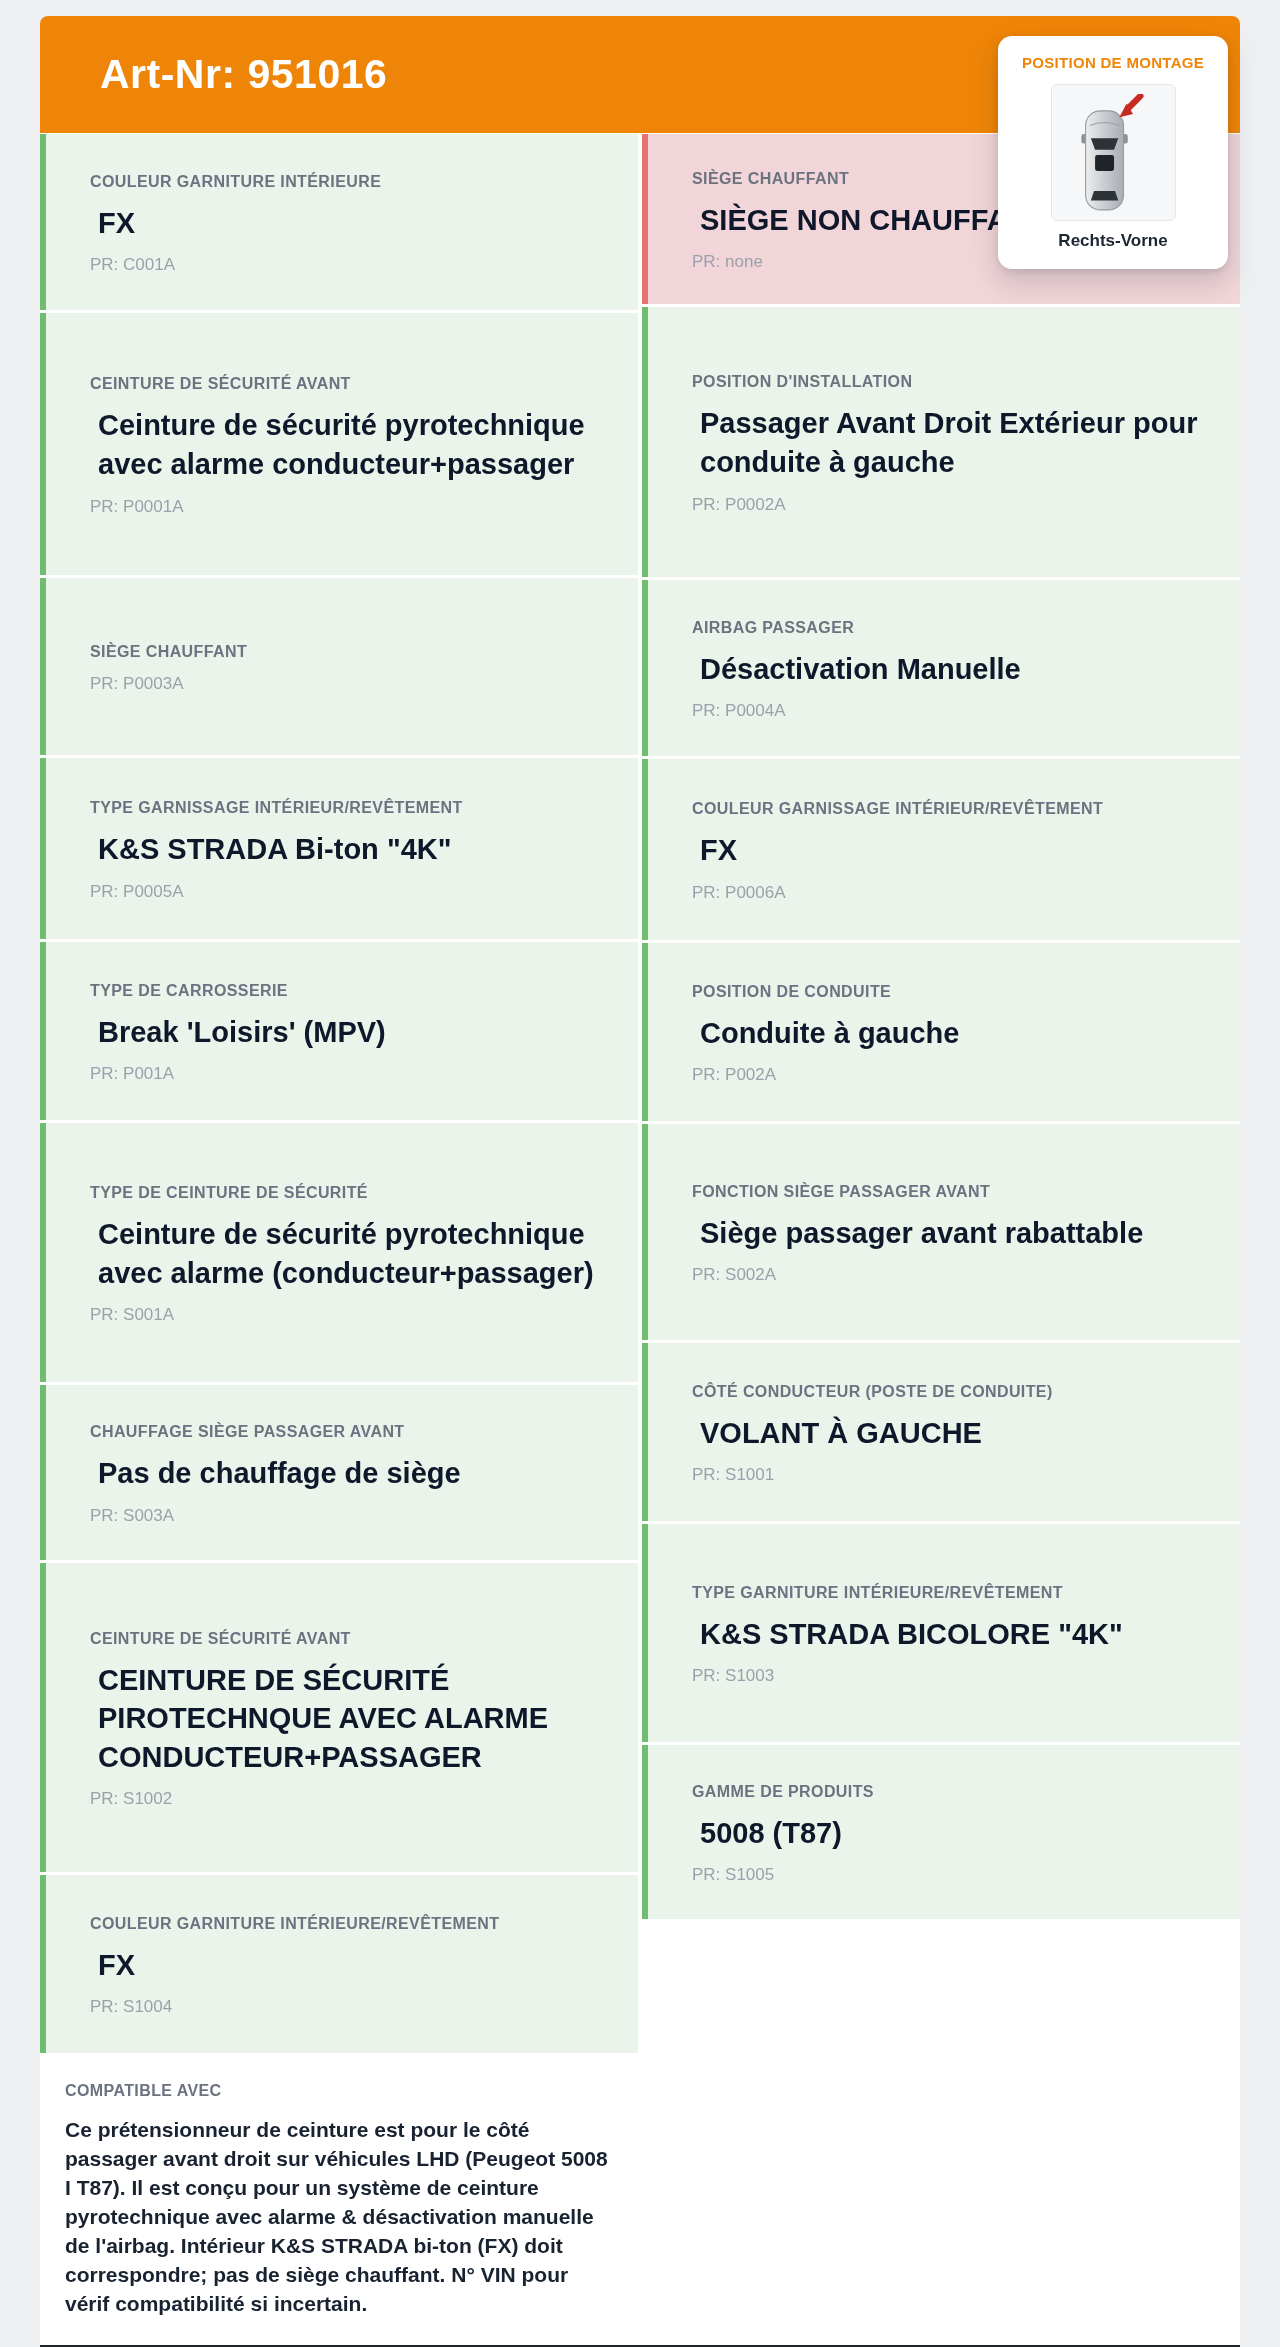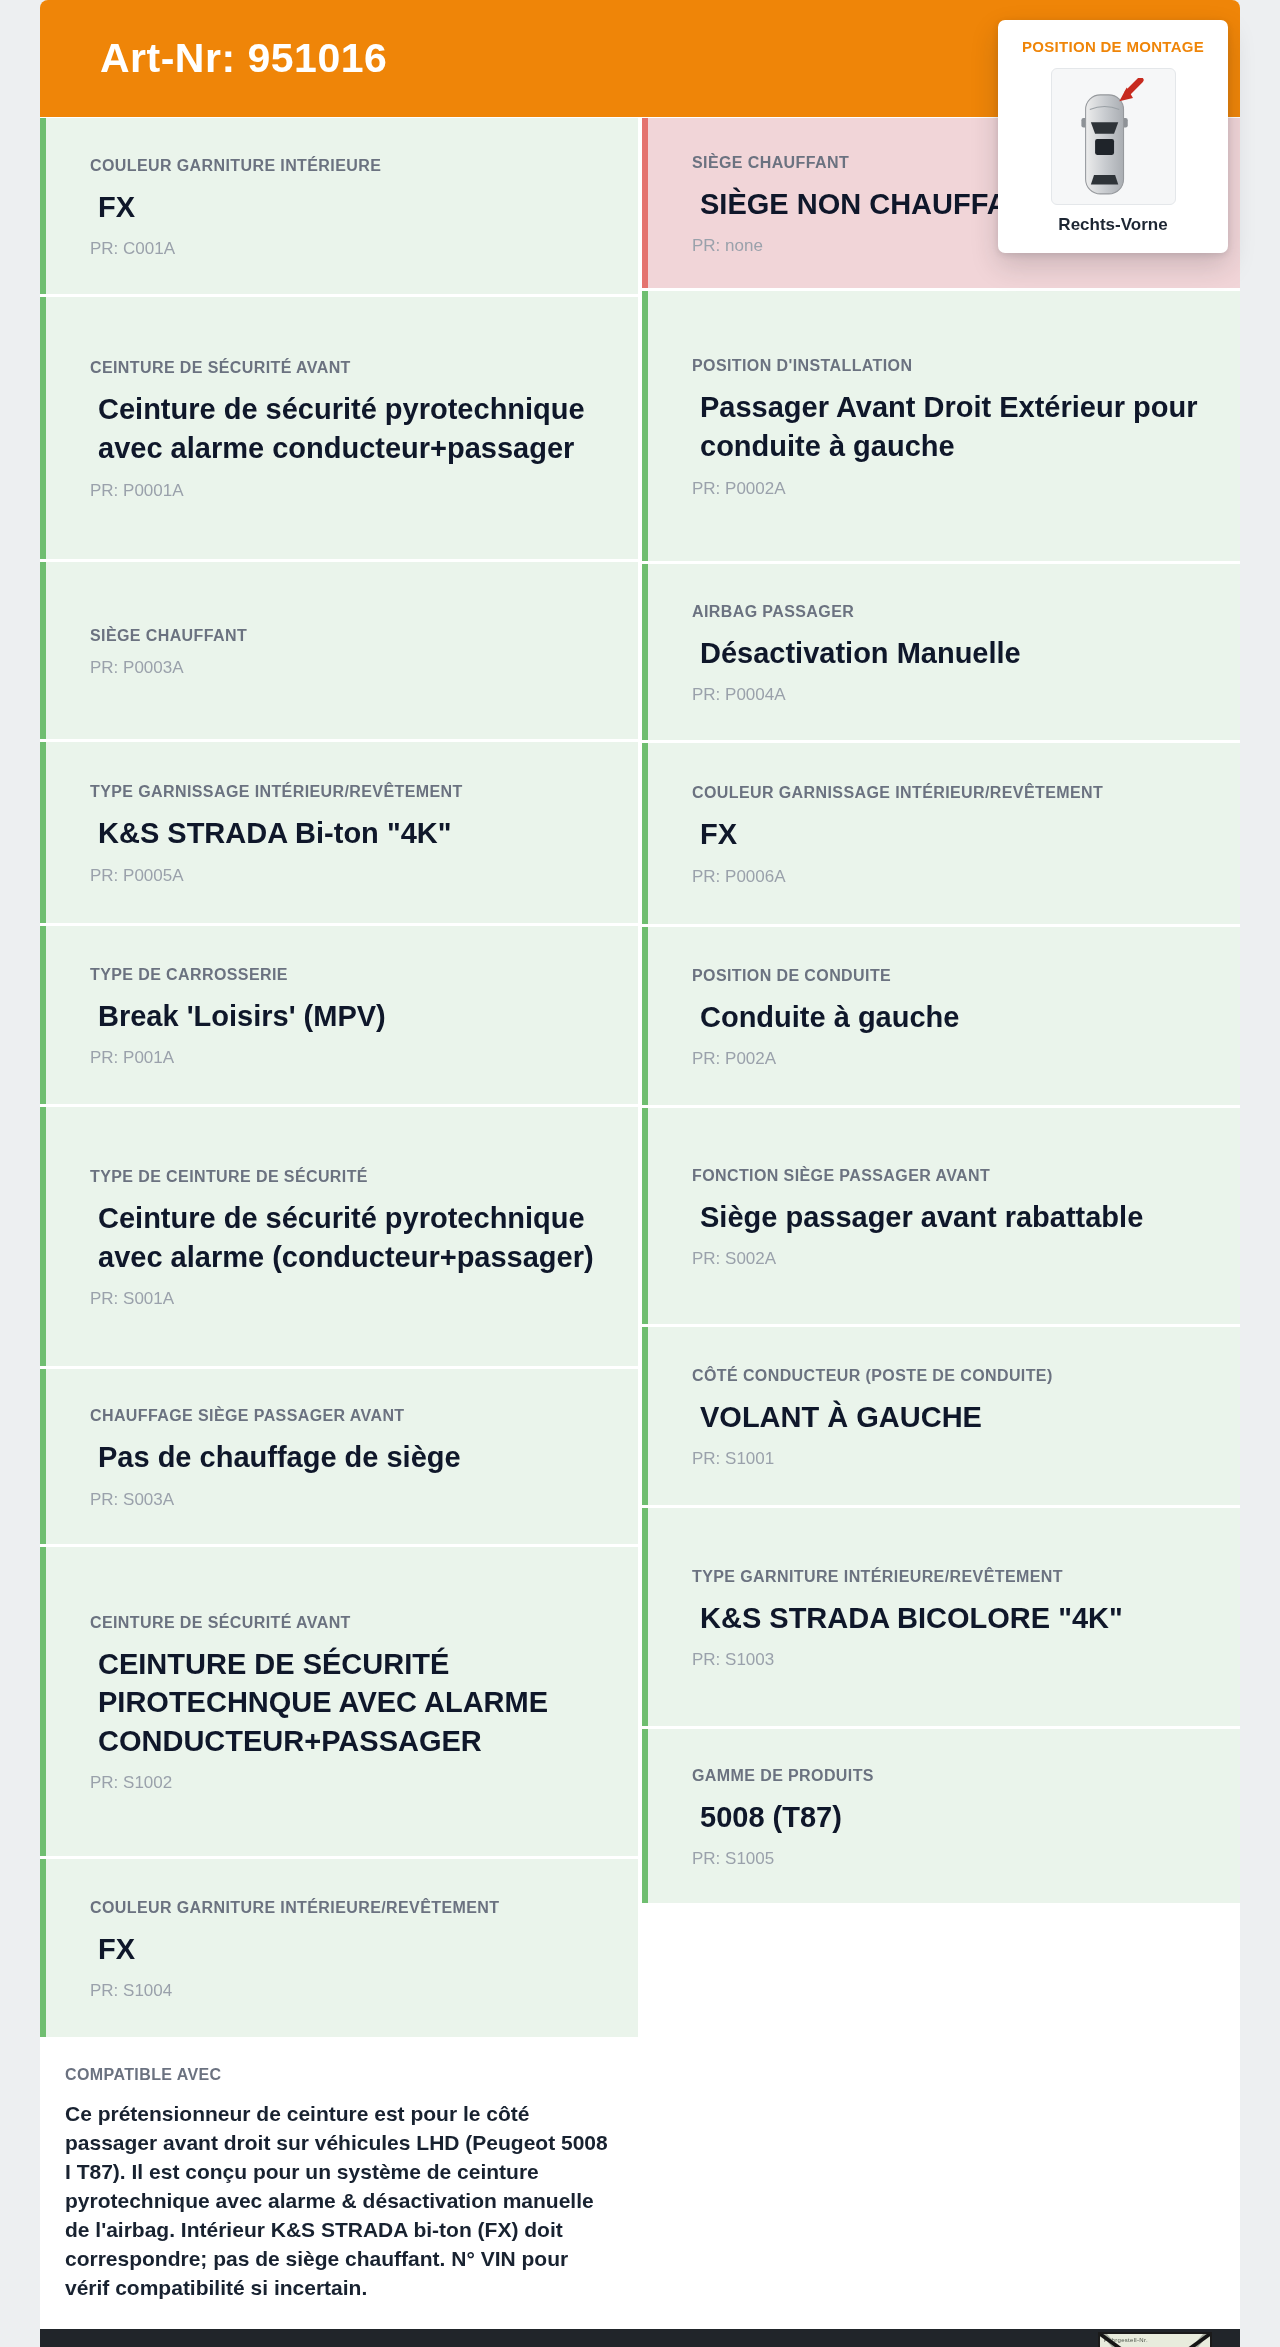--- a/index.html
+++ b/index.html
@@ -5,30 +5,30 @@
 <style>
   * { margin:0; padding:0; box-sizing:border-box; }
   html,body { background:#EDEFF1; font-family:"Liberation Sans", sans-serif; }
   body { width:1280px; min-height:2347px; position:relative; }
 
   .page { position:relative; margin-left:40px; width:1200px; }
 
   
   .topbar {
     height:117px; background:#EF8508; border-radius:8px 8px 0 0;
-    display:flex; align-items:center; padding-left:60px;
+    display:flex; align-items:center; padding-left:60px;margin-top:16px;
   }
   .topbar h1 {
     color:#fff; font-size:41px; font-weight:700; letter-spacing:0.5px;
   }
 
   
   .pos-card {
     position:absolute; top:20px; right:12px; width:230px; z-index:10;
-    background:#fff; border-radius:7px; padding:18px 14px 18px;
+    background:#fff; border-radius:14px; padding:18px 14px 18px;
     box-shadow:0 12px 28px rgba(30,35,40,.18), 0 2px 6px rgba(30,35,40,.12);
     text-align:center;
   }
   .pos-card .pos-title {
     color:#EF8508; font-size:15px; font-weight:800; letter-spacing:0.3px;
   }
   .pos-card .pos-imgbox {
     width:125px; height:137px; margin:13px auto 10px;
     background:#F6F7F8; border:1px solid #E4E7EA; border-radius:6px;
     display:flex; align-items:center; justify-content:center;

